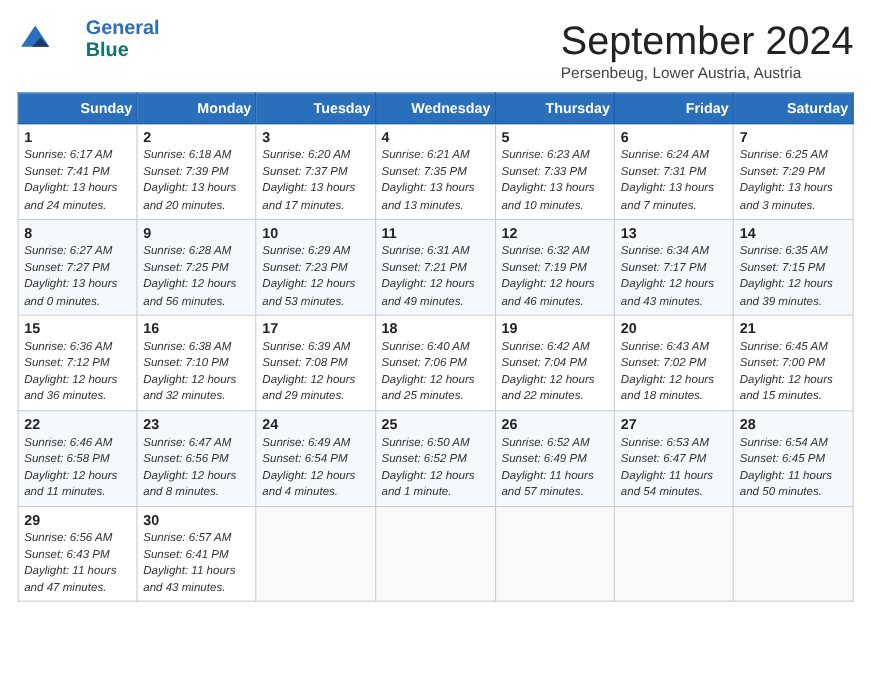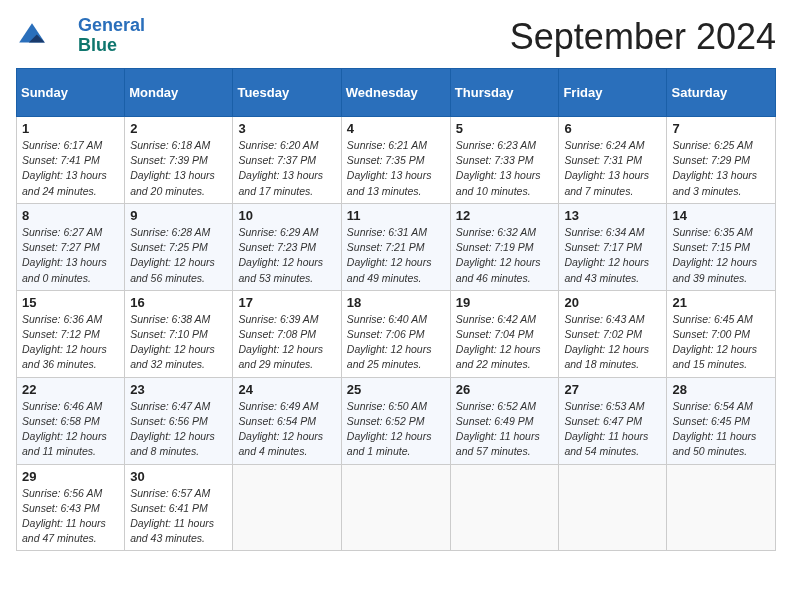--- a/index.html
+++ b/index.html
@@ -43,22 +43,22 @@
       color: #444;
     }
     .calendar {
       width: 100%;
       border-collapse: collapse;
       font-size: 11px;
     }
     .calendar th {
       background: #2a6fbb;
       color: #fff;
-      padding: 16px 4px;
-      text-align: left;
+      padding: 6px 4px;
+      text-align: right;
       font-size: 13px;
       font-weight: bold;
       border: 1px solid #1a5fa8;
     }
     .calendar td {
       border: 1px solid #ccc;
       vertical-align: top;
       padding: 4px 5px;
       width: 110px;
       min-height: 80px;
@@ -96,20 +96,21 @@
       <polygon points="20,4 36,28 4,28" fill="#2a6fbb"></polygon>
       <polygon points="26,18 36,28 16,28" fill="#1a3a6b"></polygon>
     </svg>
     <div class="logo-text">
       <div><span style="color:#2a6fbb">General</span></div>
       <div><span style="color:#0f766e">Blue</span></div>
     </div>
   </div>
   <div class="title-block">
     <div class="month-title">September 2024</div>
+    <div class="subtitle">Persenbeug, Lower Austria, Austria</div>
   </div>
 </div>
 
 <table class="calendar">
   <thead>
     <tr id="header-row">
         <th>Sunday</th>
         <th>Monday</th>
         <th>Tuesday</th>
         <th>Wednesday</th>

